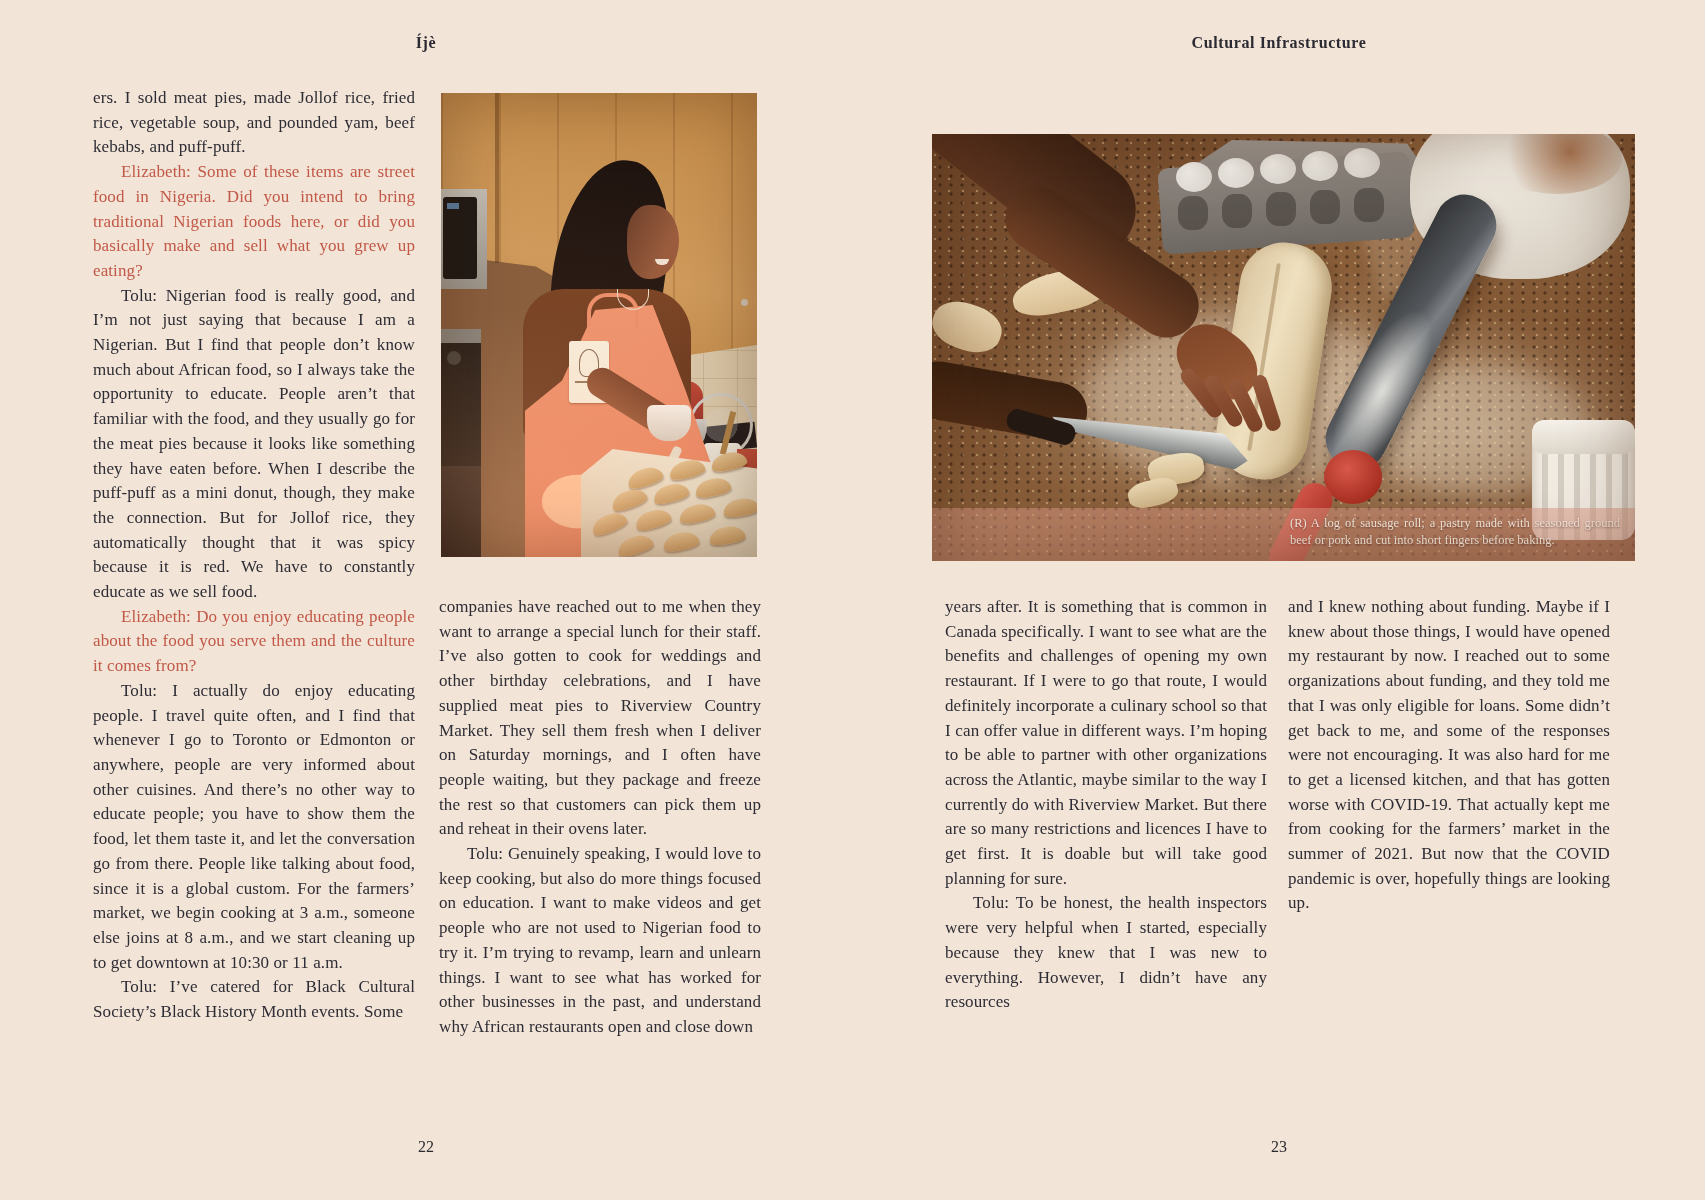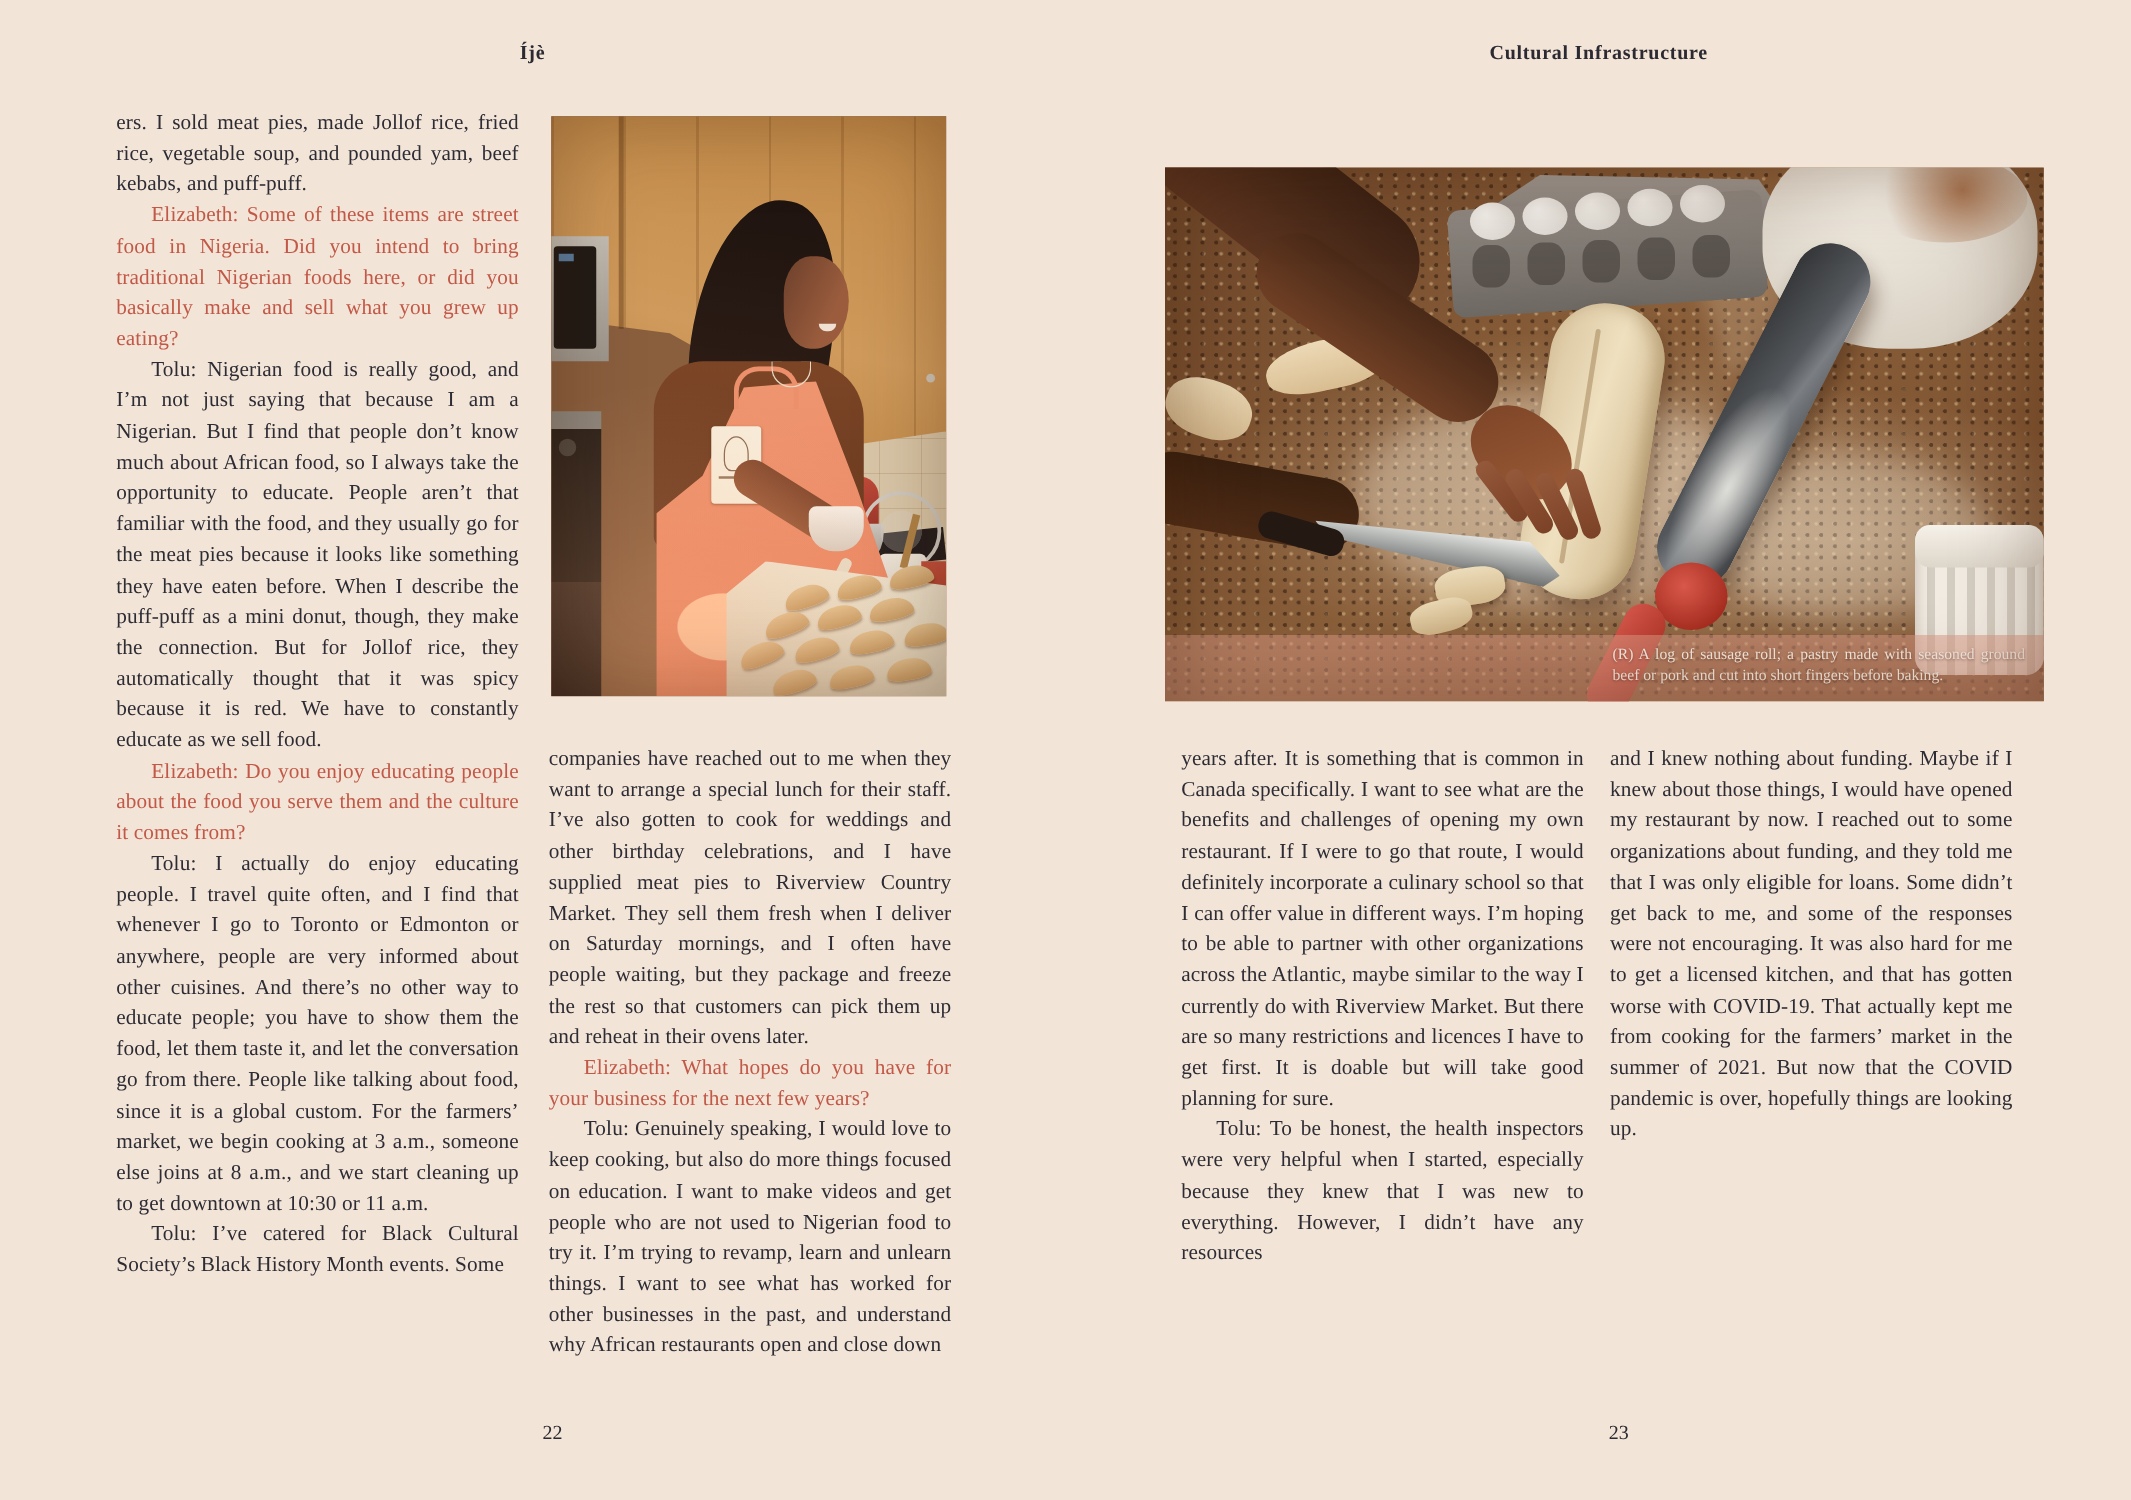--- a/index.html
+++ b/index.html
@@ -8,21 +8,21 @@
     background:#f2e4d6;
     font-family:"Liberation Serif", serif;
     color:#2d2c35;
   }
   .running-head{
     position:absolute;top:34px;width:852px;text-align:center;
     font-size:16px;font-weight:bold;letter-spacing:.6px;color:#2b2a32;
   }
   .pageno{
     position:absolute;top:1138px;width:852px;text-align:center;
-    font-size:16px;color:#2b2a32;margin-left:16px;
+    font-size:16px;color:#2b2a32;
   }
   .col{
     position:absolute;width:322px;text-align:justify;
     font-size:17px;line-height:24.7px;overflow:hidden;
     letter-spacing:.1px;
   }
   .col p{margin:0;text-indent:28px;}
   .col p.first{text-indent:0;}
   .col p.q{color:#c25847;}
   .photo{position:absolute;overflow:hidden;background:#8a5f3e;}
@@ -119,21 +119,20 @@
   <div class="pastry" style="left:282px;top:406px;transform:rotate(-10deg);"></div>
   <div class="pastry" style="left:176px;top:444px;transform:rotate(-18deg);"></div>
   <div class="pastry" style="left:222px;top:440px;transform:rotate(-12deg);"></div>
   <div class="pastry" style="left:268px;top:434px;transform:rotate(-10deg);"></div>
   <div class="warmwash"></div>
   <div class="vignette"></div>
 </div>
 
 <div class="col" style="left:439px;top:595px;height:496px;">
   <p class="first">companies have reached out to me when they want to arrange a special lunch for their staff. I’ve also gotten to cook for weddings and other birthday celebrations, and I have supplied meat pies to Riverview Country Market. They sell them fresh when I deliver on Saturday mornings, and I often have people waiting, but they package and freeze the rest so that customers can pick them up and reheat in their ovens later.</p>
-  <p class="q">Elizabeth: What hopes do you have for your business for the next few years?</p>
   <p>Tolu: Genuinely speaking, I would love to keep cooking, but also do more things focused on education. I want to make videos and get people who are not used to Nigerian food to try it. I’m trying to revamp, learn and unlearn things. I want to see what has worked for other businesses in the past, and understand why African restaurants open and close down</p>
 </div>
 
 <div class="pageno" style="left:0;">22</div>
 
 <div class="running-head" style="left:853px;">Cultural Infrastructure</div>
 
 <div class="photo" style="left:932px;top:134px;width:703px;height:427px;">
 
   <div style="inset:0;

